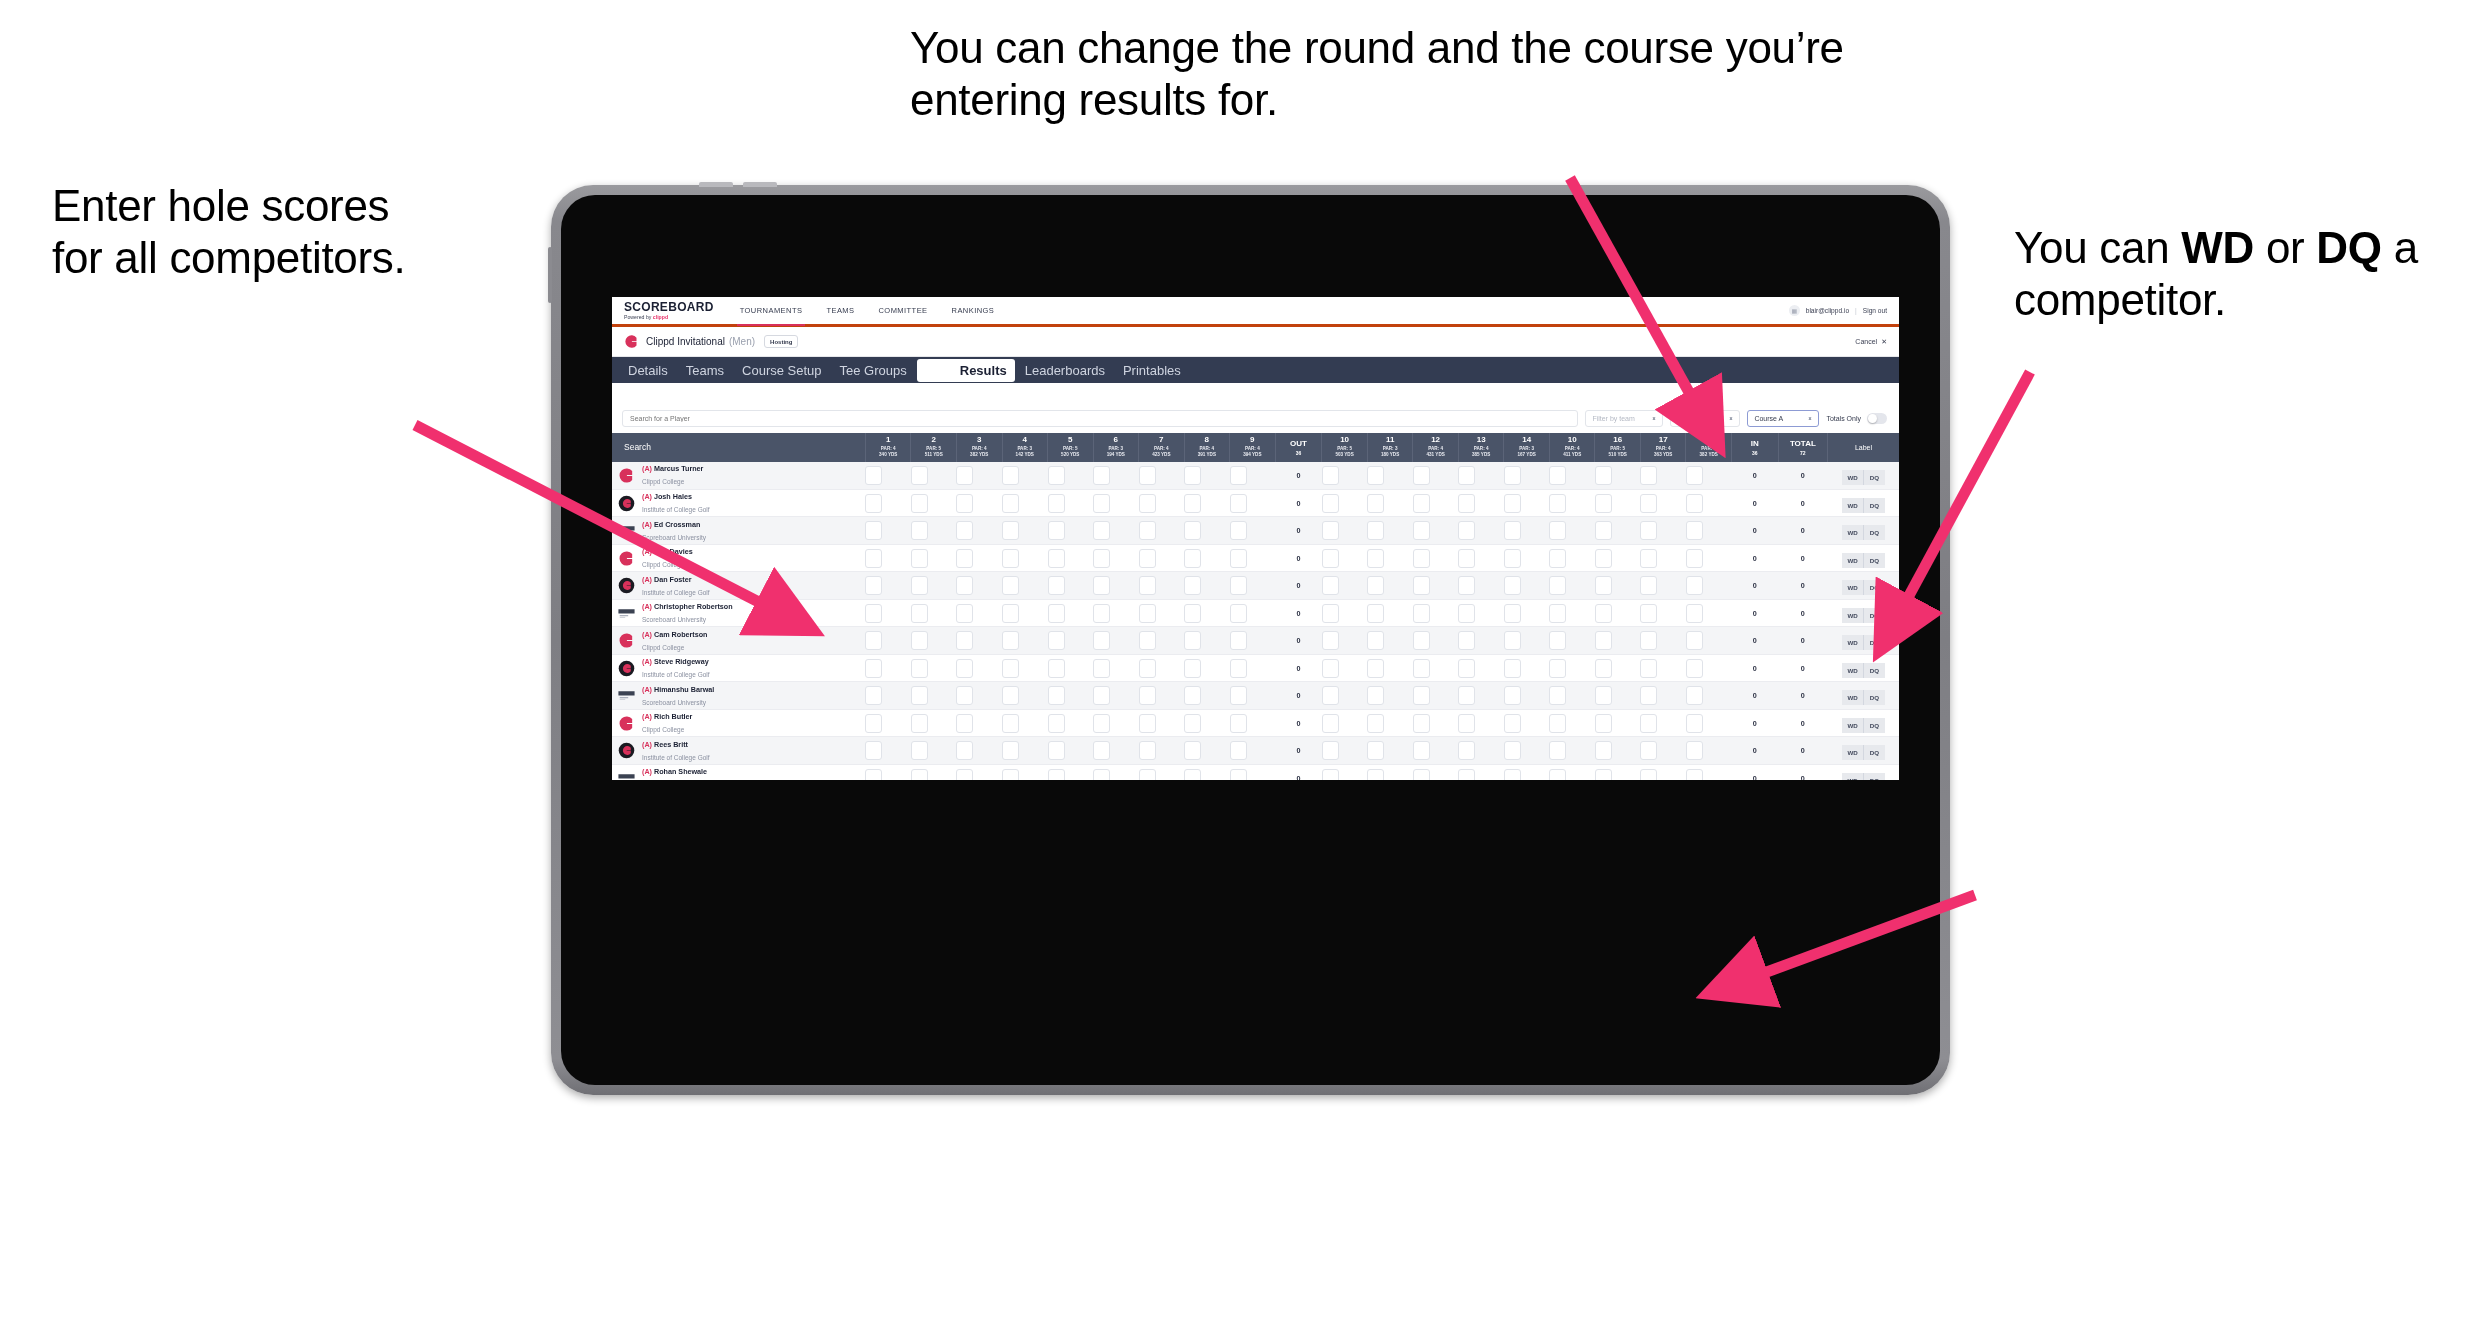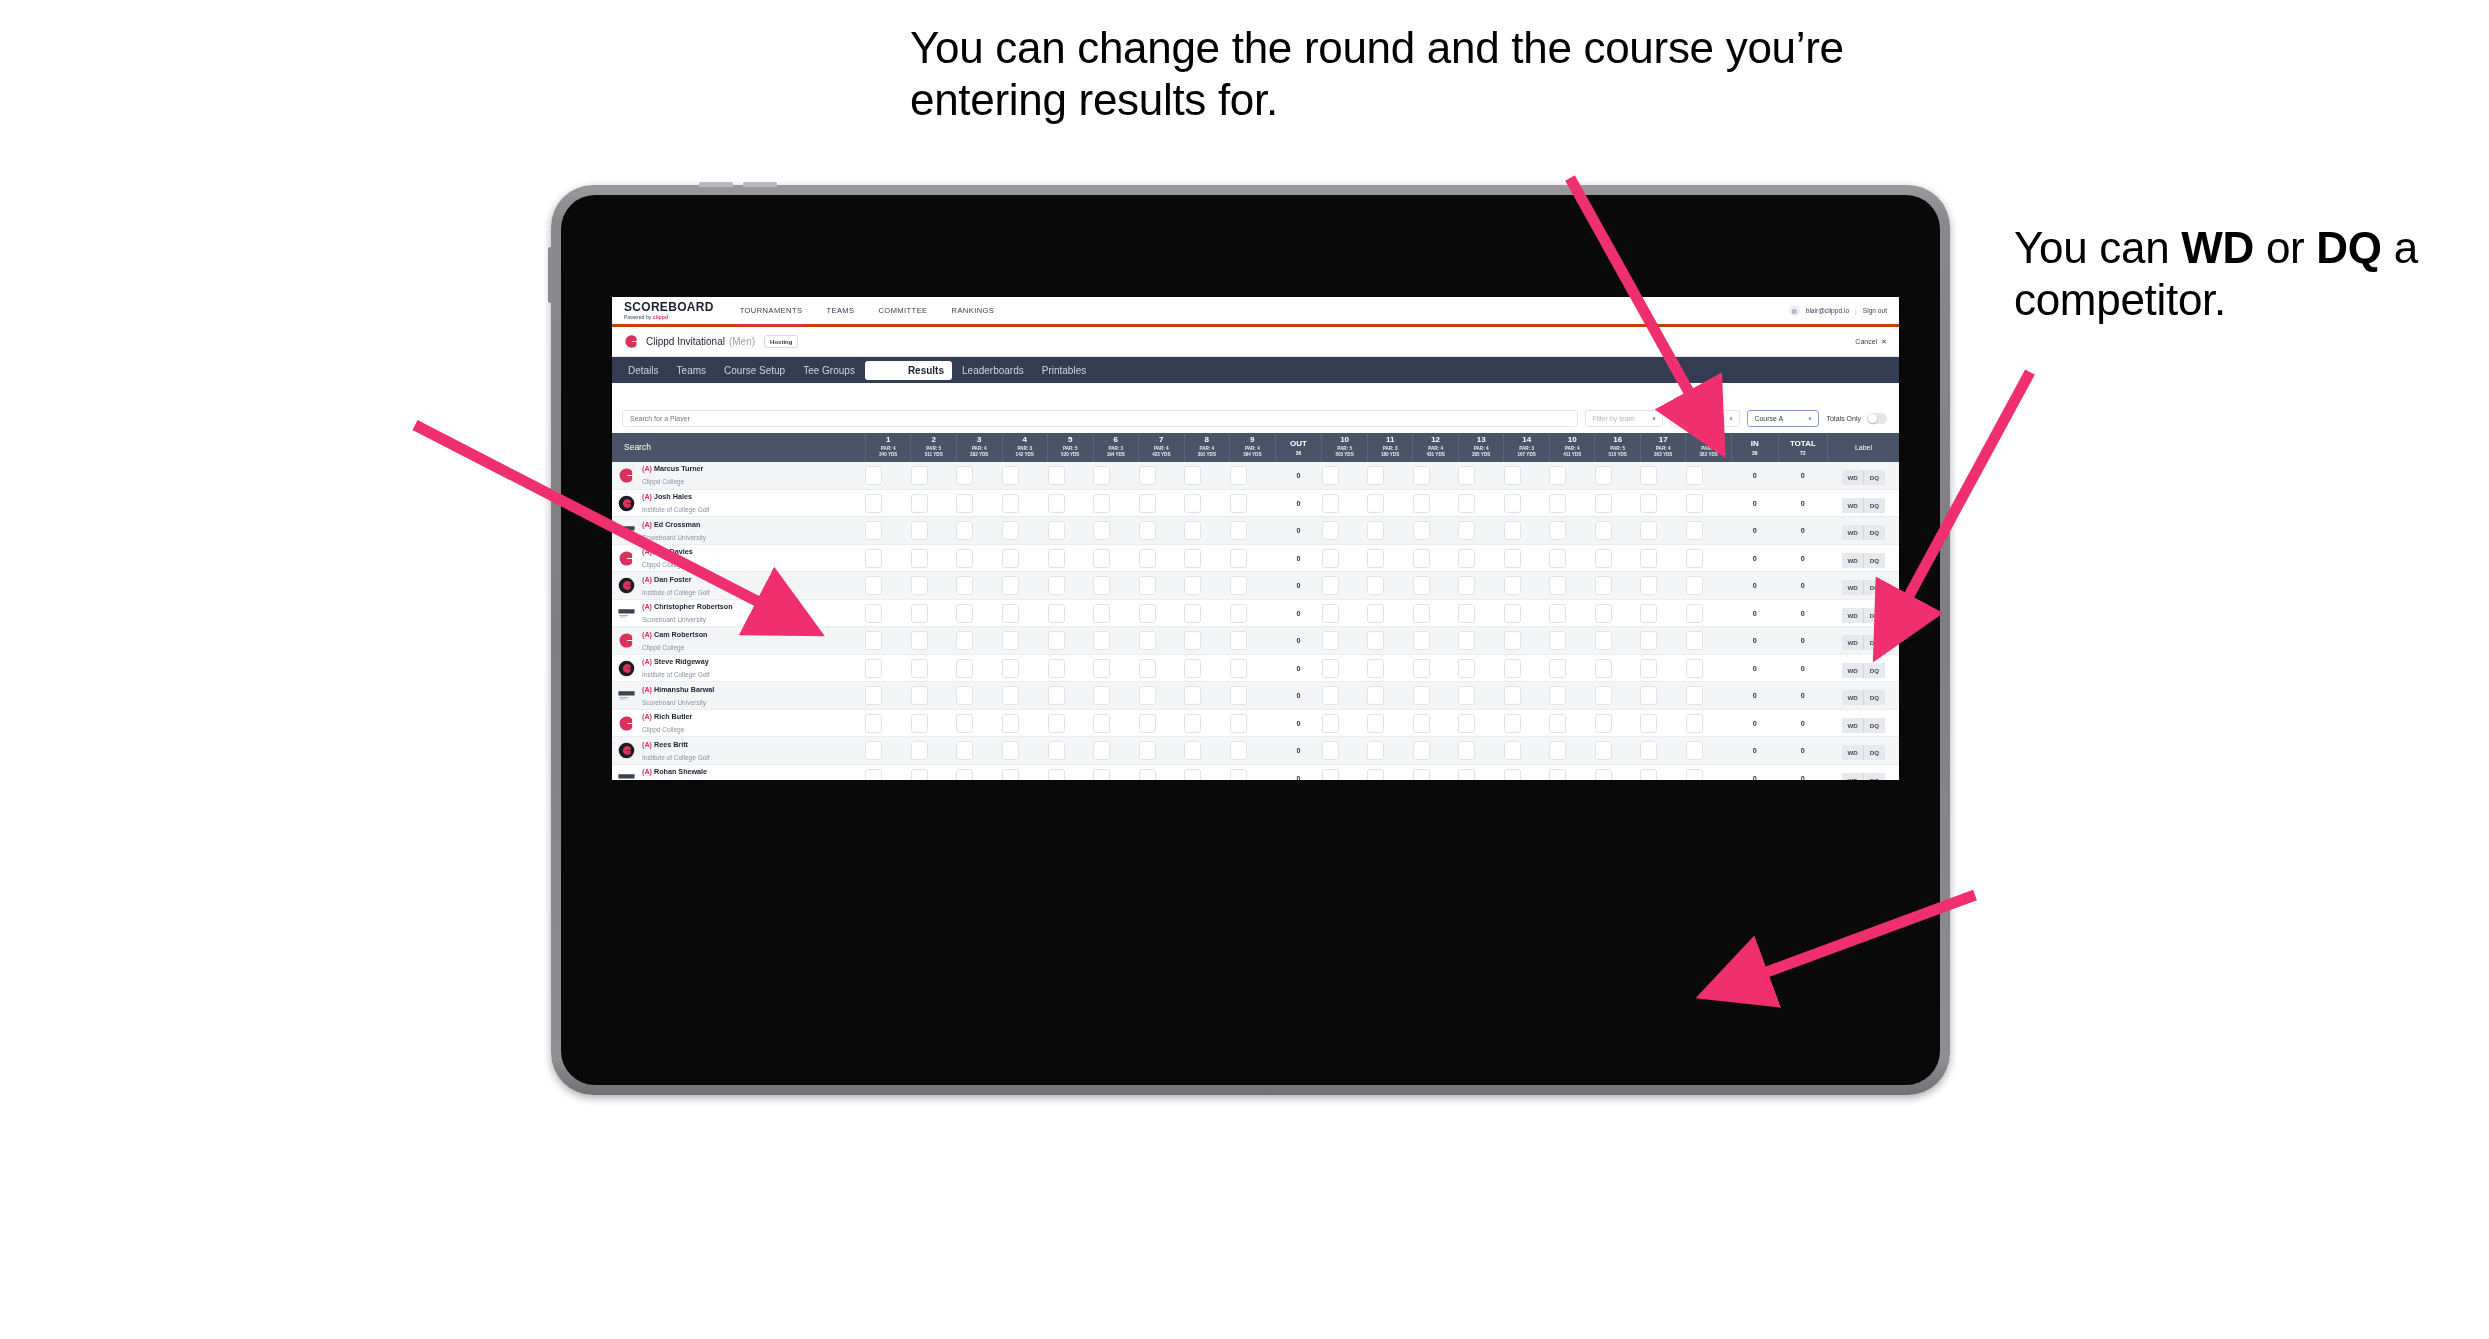--- a/index.html
+++ b/index.html
@@ -104,21 +104,21 @@
   #event-gender { font-size:10px; color:#9aa0ae; margin-left:4px; }
   #event-badge { margin-left:9px; font-size:6px; font-weight:700; color:#343a4d;
                  border:1px solid #d6d9e0; border-radius:3px; padding:2.5px 5px;
                  background:#fff; }
   #event-cancel { margin-left:auto; font-size:7px; color:#3a3f52; display:flex;
                   align-items:center; gap:4px; cursor:pointer; }
 
   
   #tabstrip { height:26px; background:#333c52; display:flex; align-items:center;
               padding:0 8px; gap:2px; }
-  .tab { font-size:10px; color:#cfd4e0; padding:4px 8px; border-radius:3px;
+  .tab { font-size:13px; color:#cfd4e0; padding:4px 8px; border-radius:3px;
          cursor:pointer; }
   .tab.active { background:#fff; color:#1b2033; font-weight:600;padding-left:43px; }
 
   
   #filterbar { height:30px; background:#fff; display:flex; align-items:center;
                padding:0 10px; gap:7px;margin-top:20px; }
   #search-input { flex:1; height:17px; border:1px solid #e2e5ea; border-radius:3px;
                   font-size:7px; color:#9aa0ae; padding:0 7px;
                   font-family:"Liberation Sans",sans-serif; background:#fff; }
   .selbox { height:17px; border:1px solid #e2e5ea; border-radius:3px;
@@ -181,20 +181,21 @@
   .wdbtn { border-right:1px solid #d3d7df; }
 
   
   #footer-spacer { height:44px; background:#fff; }
 </style>
 </head>
 <body>
 
 <div id="root">
 
+  <div class="anno" id="anno-left">Enter hole scores for all competitors.</div>
 
   <div class="anno" id="anno-top">You can change the round and the course you’re entering results for.</div>
 
   <div class="anno" id="anno-wddq"><span>You can </span><b>WD</b><span> or </span><b>DQ</b><span> a competitor.</span></div>
 
 
   <div id="tablet">
     <div id="tablet-outer">
       <div class="side-btn" id="btn-power"></div>
       <div class="side-btn" id="btn-vol1"></div>

